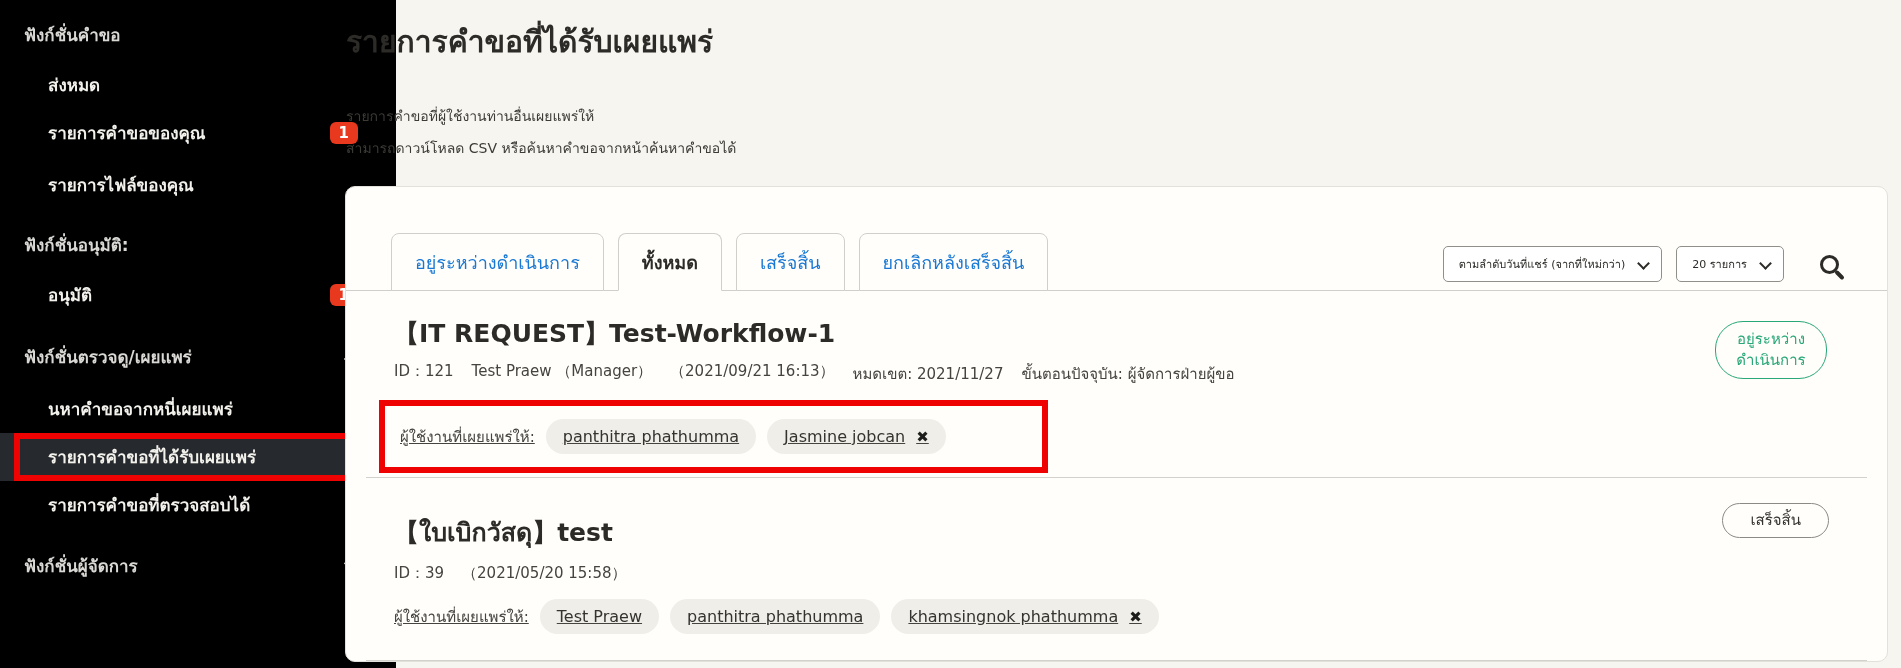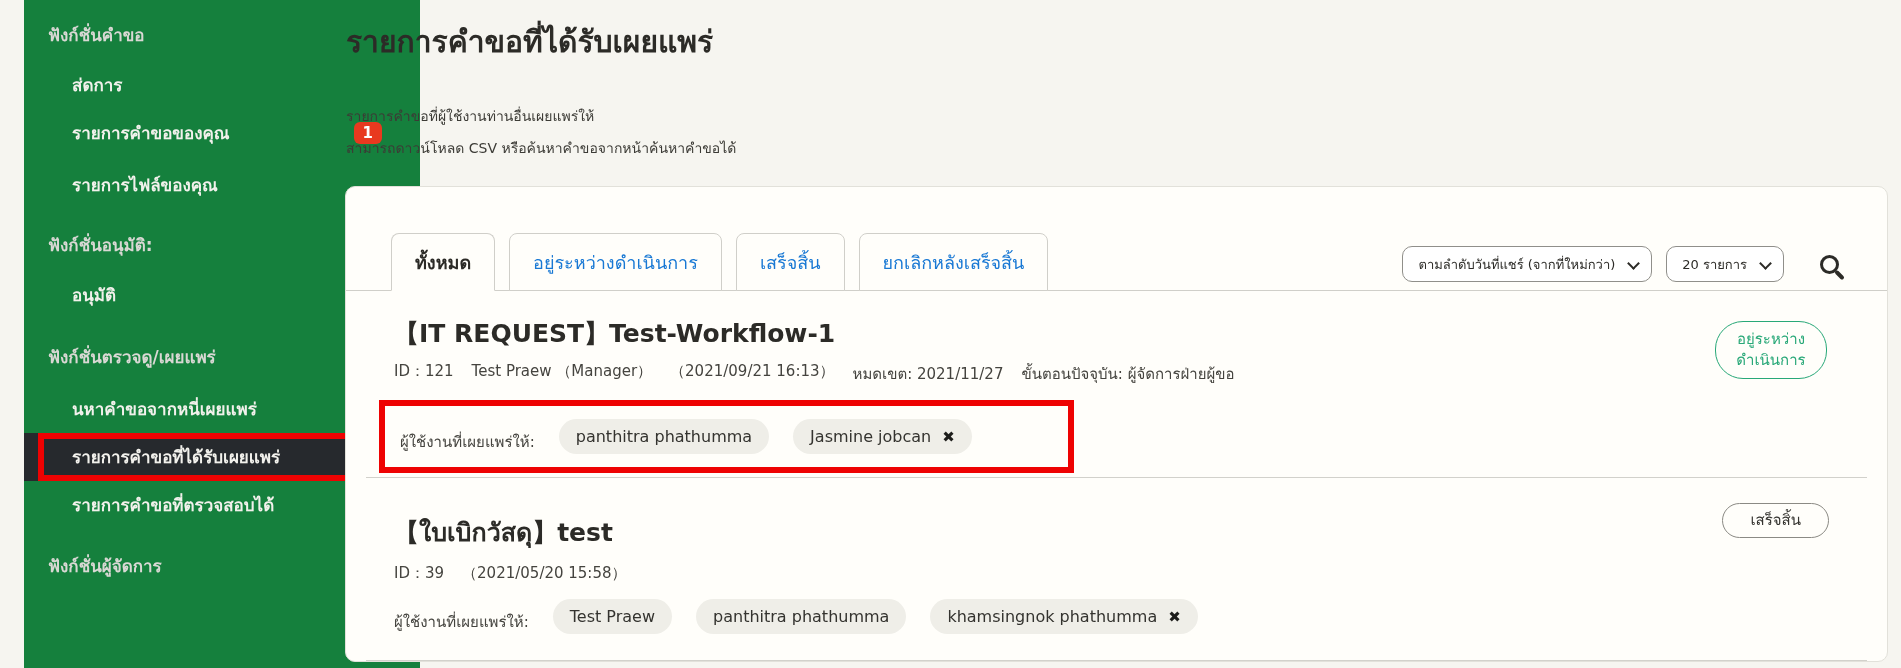--- a/index.html
+++ b/index.html
@@ -8,22 +8,21 @@
     position: relative;
     font-family: "DejaVu Sans", "Liberation Sans", sans-serif;
     background: #f6f5f0;
     color: #2c2b27;
     overflow: hidden;
   }
 
   
   .sidebar {
     position: absolute; left:0; top:0; width:396px; height:668px;
-    background:#15803d;
-    margin-left:24px;
+    background:#000000;
   }
   .sb-label {
     margin-left:24px; font-size:17px; line-height:26px;
     color:#d9d8d4; font-weight:600; position:relative; padding-right:60px;
   }
   .sb-item {
     padding-left:48px; font-size:17px; line-height:26px;
     color:#f2f1ec; font-weight:600; position:relative; cursor:pointer;
   }
   .mt22{margin-top:22px}.mt24{margin-top:24px}.mt26{margin-top:26px}
@@ -74,23 +73,23 @@
     border:1px solid #d0cfc9; border-radius:8px 8px 0 0;
     color:#1878d4; background:#fffefa; cursor:pointer; white-space:nowrap;
   }
   .tab.active { color:#2c2b27; font-weight:600; border-bottom-color:#fffefa; }
 
   .toolbar-right {
     position:absolute; top:59px; right:42px;
     display:flex; align-items:center; gap:14px;
   }
   .ui-select {
-    height:36px; background:#fff; border:1px solid #908f8a; border-radius:10px;
+    height:36px; background:#fff; border:1px solid #908f8a; border-radius:5px;
     display:flex; align-items:center; padding:0 36px 0 15px;
-    font-size:13px; color:#2c2b27; position:relative; cursor:pointer;
+    font-size:11px; color:#2c2b27; position:relative; cursor:pointer;
     white-space:nowrap;
   }
   .chev-sm {
     position:absolute; right:13px; top:12px; width:9px; height:9px;
     border-right:2.5px solid #2c2b27; border-bottom:2.5px solid #2c2b27;
     transform:rotate(45deg);
   }
   .search-btn { margin-left:16px; cursor:pointer; padding:6px; }
   .search-icon { width:19px; height:19px; border:3.5px solid #2c2b27;
     border-radius:50%; position:relative; display:block; }
@@ -99,22 +98,22 @@
     border-radius:2px; transform:rotate(45deg); right:-9px; bottom:-6px;
   }
 
   
   .req-list { position:absolute; left:0; right:0; top:104px; }
   .req { position:relative; padding:26px 180px 4px 48px; }
   .req.second { padding-top:34px; padding-bottom:26px; }
   .req-title { font-size:25px; font-weight:700; color:#2c2b27; }
   .req-meta { margin-top:12px; font-size:15px; color:#45443f;
     display:flex; gap:18px; flex-wrap:wrap; }
-  .chips-line { margin-top:16px; display:flex; align-items:flex-end; gap:24px;
-    font-size:15px; color:#45443f; }
+  .chips-line { margin-top:16px; display:flex; align-items:center; gap:11px;
+    font-size:15px; color:#45443f;text-decoration:underline; }
   .chips-line.annotated {
     display:inline-flex; border:6px solid #ee0202;
     padding:13px 96px 13px 15px; margin:14px 0 0 -15px;
   }
   .chip {
     background:#efeee8; border-radius:18px; padding:8px 17px;
     font-size:16px; color:#34332f; display:flex; align-items:center; gap:11px;
     white-space:nowrap;
   }
   .chip .x { font-weight:700; font-size:15px; color:#1d1d1b; cursor:pointer; }
@@ -128,21 +127,21 @@
     border:1px solid #8b8a84; color:#34332f; }
   .divider { margin:0 20px; border-top:1px solid #d2d1cb; }
 </style>
 </head>
 <body>
 
 <nav class="sidebar">
   <div class="sb-label mt22">ฟังก์ชั่นคำขอ</div>
 
   <div class="sb-item mt24">
-    <span>ส่ดการ</span>
+    <span>ส่งหมด</span>
   </div>
 
   <div class="sb-item mt22">
     <span>รายการคำขอของคุณ</span>
     <span class="sb-badge">1</span>
   </div>
 
   <div class="sb-item mt26">
     <span>รายการไฟล์ของคุณ</span>
   </div>
@@ -181,22 +180,22 @@
 <h1 class="page-title">รายการคำขอที่ได้รับเผยแพร่</h1>
 <div class="page-desc">
   <div>รายการคำขอที่ผู้ใช้งานท่านอื่นเผยแพร่ให้</div>
   <div>สามารถดาวน์โหลด CSV หรือค้นหาคำขอจากหน้าค้นหาคำขอได้</div>
 </div>
 
 <section class="card">
   <div class="tabs-underline"></div>
 
   <div class="tabs-row">
+    <div class="tab">อยู่ระหว่างดำเนินการ</div>
     <div class="tab active">ทั้งหมด</div>
-    <div class="tab">อยู่ระหว่างดำเนินการ</div>
     <div class="tab">เสร็จสิ้น</div>
     <div class="tab">ยกเลิกหลังเสร็จสิ้น</div>
   </div>
 
   <div class="toolbar-right">
     <div class="ui-select">
       <span>ตามลำดับวันที่แชร์ (จากที่ใหม่กว่า)</span>
       <span class="chev-sm"></span>
     </div>
     <div class="ui-select">

